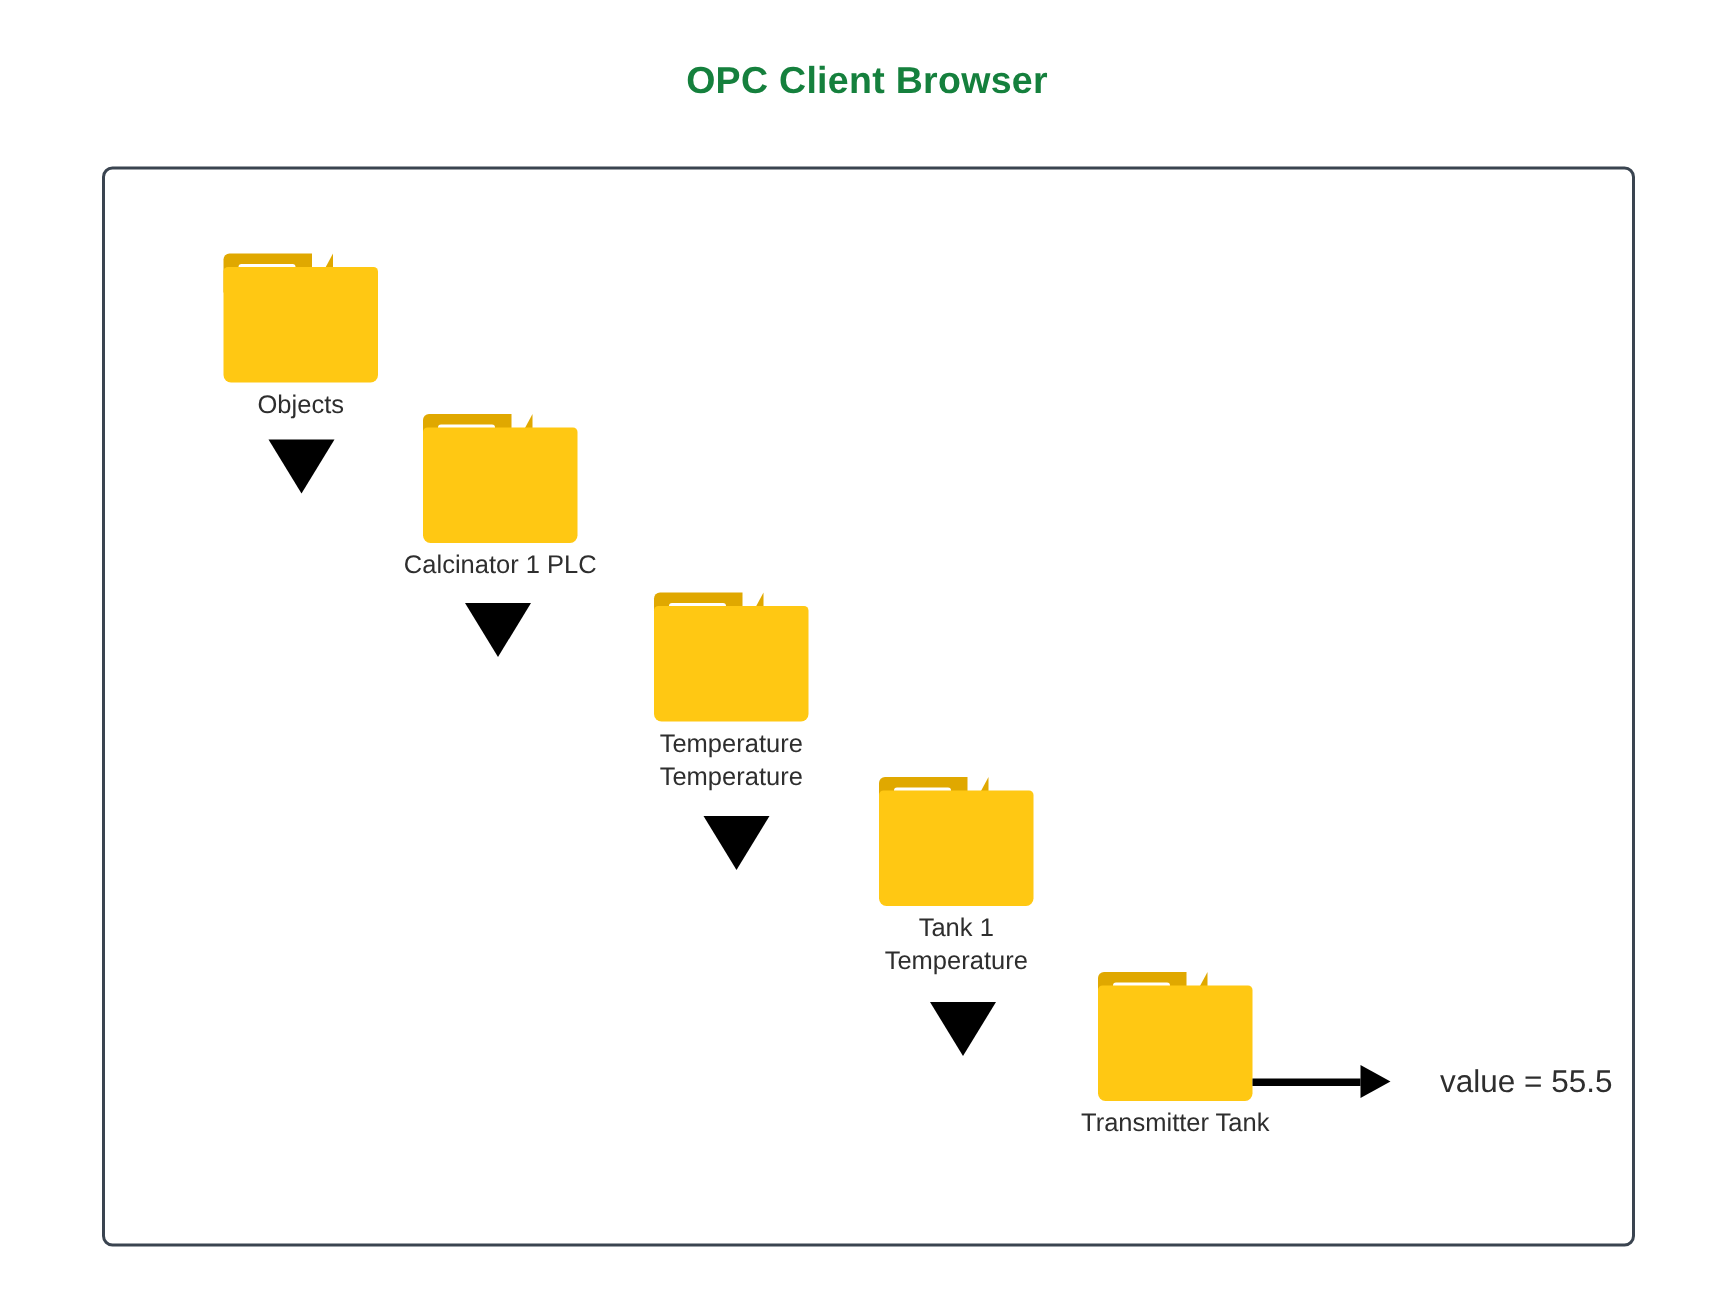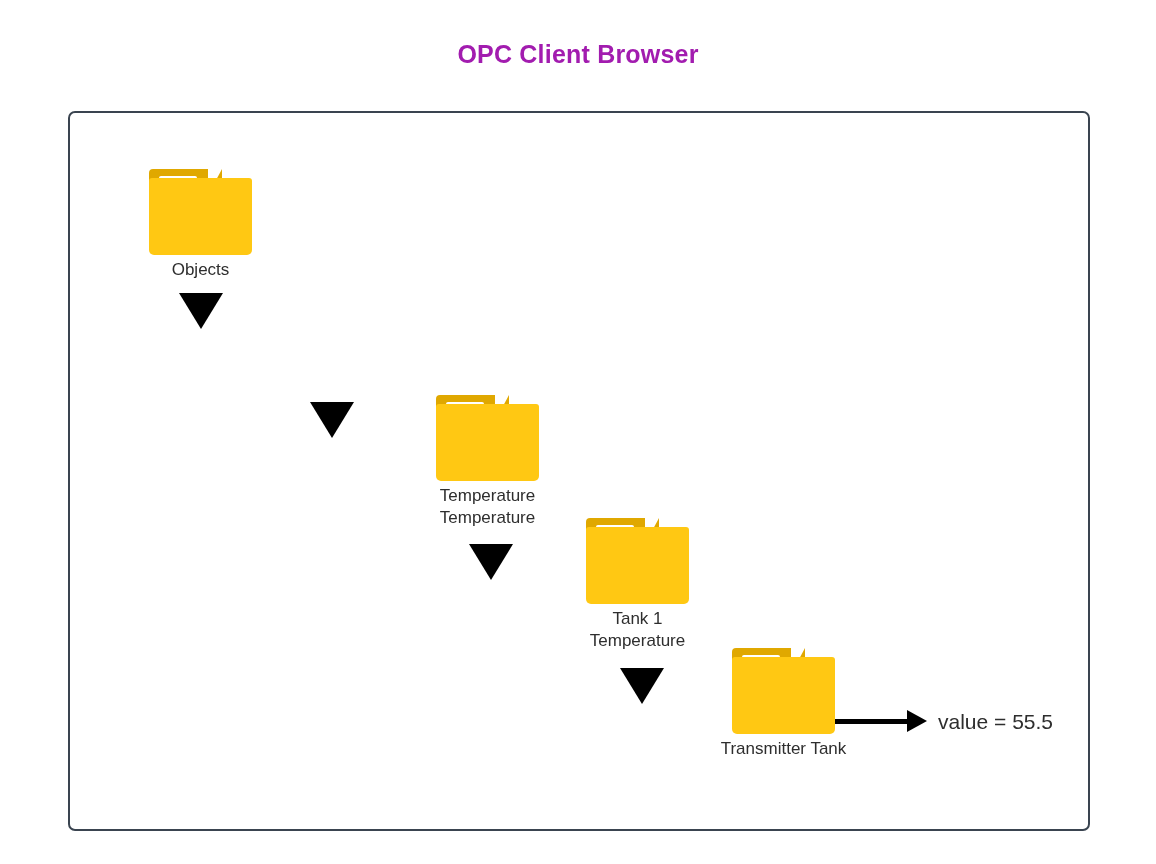--- a/index.html
+++ b/index.html
@@ -15,21 +15,21 @@
     overflow: hidden;
   }
   #page-title {
     position: absolute;
     left: 0;
     top: 40px;
     width: 1156px;
     text-align: center;
     font-size: 25px;
     font-weight: bold;
-    color: #a21caf;
+    color: #15803d;
     letter-spacing: 0.2px;
   }
   #canvas-box {
     position: absolute;
     left: 68px;
     top: 111px;
     width: 1022px;
     height: 720px;
     border: 2px solid #3a4450;
     border-radius: 7px;
@@ -133,20 +133,29 @@
       <div class="fold-tab">
         <div class="fold-slot"></div>
       </div>
       <div class="fold-body"></div>
     </div>
     <div class="node-label">Objects</div>
   </div>
 
   <div class="arrow-down" style="left:109px; top:180px;"></div>
 
+  <div class="node" style="left:212px; top:163px;">
+    <div class="folder">
+      <div class="fold-tab">
+        <div class="fold-slot"></div>
+      </div>
+      <div class="fold-body"></div>
+    </div>
+    <div class="node-label">Calcinator 1 PLC</div>
+  </div>
 
   <div class="arrow-down" style="left:240px; top:289px;"></div>
 
   <div class="node" style="left:366px; top:282px;">
     <div class="folder">
       <div class="fold-tab">
         <div class="fold-slot"></div>
       </div>
       <div class="fold-body"></div>
     </div>
@@ -179,15 +188,15 @@
         <div class="fold-slot"></div>
       </div>
       <div class="fold-body"></div>
     </div>
     <div class="node-label">Transmitter Tank</div>
   </div>
 
   <div class="arrow-right-line" style="left:765px; top:606px; width:72px;"></div>
   <div class="arrow-right-head" style="left:837px; top:597px;"></div>
 
-  <div class="value-text" style="left:868px; top:597px;">value = 55.5</div>
+  <div class="value-text" style="left:890px; top:597px;">value = 55.5</div>
 
 </div>
 
 </body></html>

